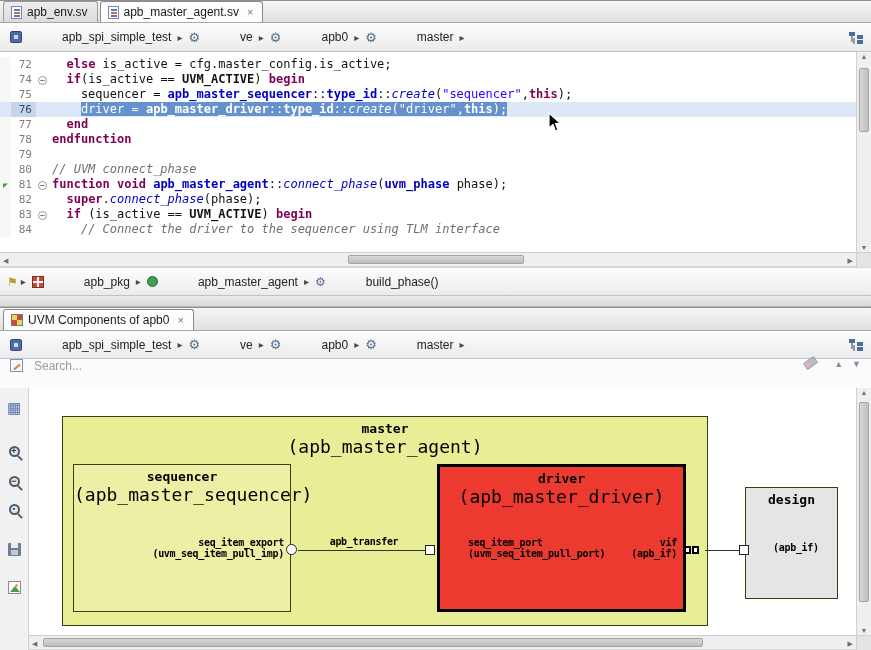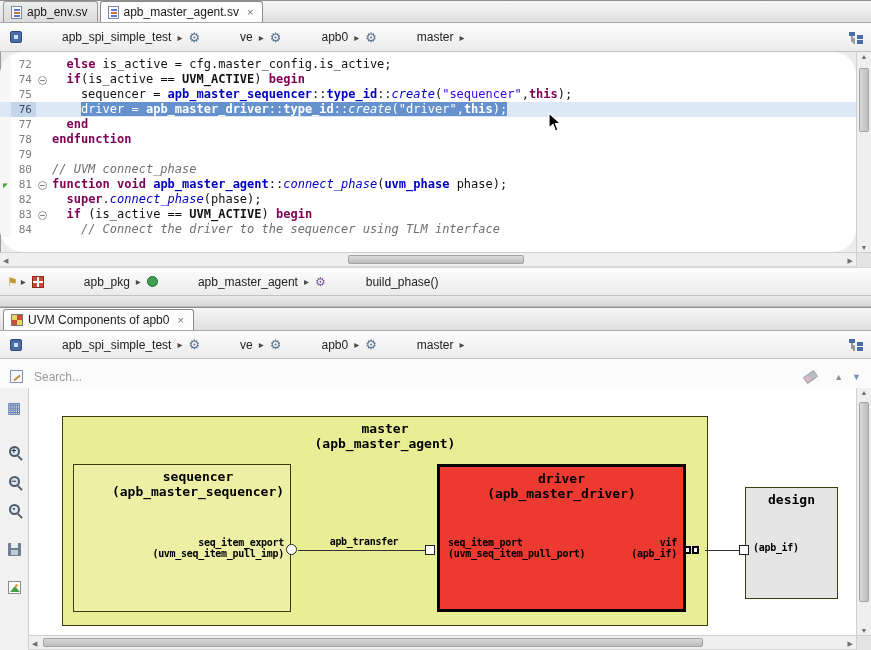--- a/index.html
+++ b/index.html
@@ -88,21 +88,21 @@
   .save-icon::before { content:""; position:absolute; left:3px; top:0; right:3px; height:5px; background:#e8edf2; }
   .save-icon::after { content:""; position:absolute; left:3px; bottom:1px; right:3px; height:5px; background:#c2cbd6; }
   .export-icon { position:relative; width:13px; height:13px; background:#fff; border:1px solid #8a8a8a; }
   .export-icon::before { content:""; position:absolute; left:1px; bottom:1px;
     border-left:5px solid transparent; border-right:5px solid transparent; border-bottom:6px solid #4a9e4a; }
   .export-icon::after { content:""; position:absolute; right:2px; top:2px; width:3px; height:3px; border-radius:50%; background:#e0a030; }
   .override-arrow-icon { color:#3f9e3f; font-size:8px; line-height:15px; }
 
   
   .editor { position:absolute; left:0; top:52px; right:15px; height:200px; background:#fff;
-    overflow:hidden; font-family:"DejaVu Sans Mono", monospace; font-size:12px; padding-top:5px;border-radius:23px; }
+    overflow:hidden; font-family:"DejaVu Sans Mono", monospace; font-size:12px; padding-top:5px; }
   .code-row { display:flex; height:15px; line-height:15px; white-space:pre; }
   .ann  { width:11px; text-align:center; background:#f7f7f7; flex:none; }
   .lnum { width:25px; text-align:right; padding-right:4px; color:#7d7d7d; flex:none; font-size:11px; }
   .fold { width:13px; flex:none; text-align:center; }
   .fold-dot { display:inline-block; width:9px; height:9px; border:1px solid #9a9a9a; border-radius:50%;
     background:#fff; color:#555; font-size:9px; line-height:7px; text-align:center; margin-top:2px; }
   .codetext { flex:1; white-space:pre; padding-left:3px; }
   .code-row.current .lnum { background:#c6d6ea; color:#33496a; }
   .code-row.current .fold, .code-row.current .codetext, .code-row.current .ann { background:#dce8f6; }
   .tok-kw  { color:#7f0055; font-weight:bold; }
@@ -125,44 +125,44 @@
   .corner-e { top:252px; right:0; width:15px; height:15px; }
   .diagram-vscroll { top:388px; bottom:15px; right:0; }
   .diagram-hscroll { bottom:0; left:29px; right:15px; }
   .corner-d { bottom:0; right:0; width:15px; height:15px; }
 
   .sash { position:absolute; left:0; right:0; top:296px; height:11px;
     background:linear-gradient(#ebebeb,#d9d9d9); border-bottom:1px solid #b8b8b8; }
 
   
   .searchrow { position:absolute; left:0; right:0; top:359px; height:36px; background:#fbfbfb;
-    border-bottom:1px solid #c6c6c6; display:flex; align-items:center; padding:0 10px; gap:9px; }
+    border-bottom:1px solid #c6c6c6; display:flex; align-items:flex-start; padding:0 10px; gap:9px; }
   .search-placeholder { color:#9a9a9a; font-size:12px; margin-left:2px; }
 
   
   .side-toolbar { position:absolute; left:0; top:388px; bottom:0; width:29px; background:#f1f1f1;
     border-right:1px solid #cfcfcf; display:flex; flex-direction:column; align-items:center; }
   .tool { height:18px; display:flex; align-items:center; justify-content:center; }
   .tool:nth-child(1) { margin-top:10px; }
   .tool:nth-child(2) { margin-top:26px; }
   .tool:nth-child(3) { margin-top:12px; }
   .tool:nth-child(4) { margin-top:10px; }
   .tool:nth-child(5) { margin-top:22px; }
   .tool:nth-child(6) { margin-top:20px; }
 
   .canvas { position:absolute; left:29px; top:388px; right:15px; bottom:15px; background:#fff; overflow:hidden;
     font-family:"DejaVu Sans Mono", monospace; }
   .dbox { position:absolute; border:1px solid #3c3c10; }
   .box-master    { left:33px;  top:28px; width:646px; height:210px; }
-  .box-sequencer { left:44px;  top:76px; width:218px; height:148px;padding-left:32px; }
+  .box-sequencer { left:44px;  top:76px; width:218px; height:148px; }
   .box-driver    { left:408px; top:76px; width:249px; height:148px; border:3px solid #000; }
   .box-design    { left:716px; top:99px; width:93px;  height:112px; }
   .dname  { text-align:center; font-weight:bold; font-size:13px; margin-top:4px; color:#000; }
-  .dclass { text-align:center; font-weight:bold; font-size:13px; color:#000; }
-  .port-labels { position:absolute; font-size:10px; font-weight:bold; line-height:11px; color:#000; letter-spacing:-0.3px; }
+  .dclass { text-align:center; font-weight:normal; font-size:18px; color:#000; }
+  .port-labels { position:absolute; font-size:10px; font-weight:bold; line-height:11px; color:#000; letter-spacing:-0.3px;margin-left:20px; }
   .pl-seq    { right:6px; top:72px; text-align:right; }
   .pl-drv-in { left:8px;  top:70px; text-align:left; }
   .pl-drv-out{ right:6px; top:70px; text-align:right; }
   .pl-design { left:7px;  top:54px; text-align:left; }
   .conn-line { position:absolute; height:1px; background:#333; }
   .line-seq-drv { left:269px; top:162px; width:128px; }
   .line-drv-des { left:676px; top:162px; width:40px; }
   .circle-connector { position:absolute; left:257px; top:156px; width:11px; height:11px;
     border:1px solid #222; border-radius:50%; background:#fff; }
   .square-connector { position:absolute; width:10px; height:10px; border:1px solid #222; background:#fff; }

